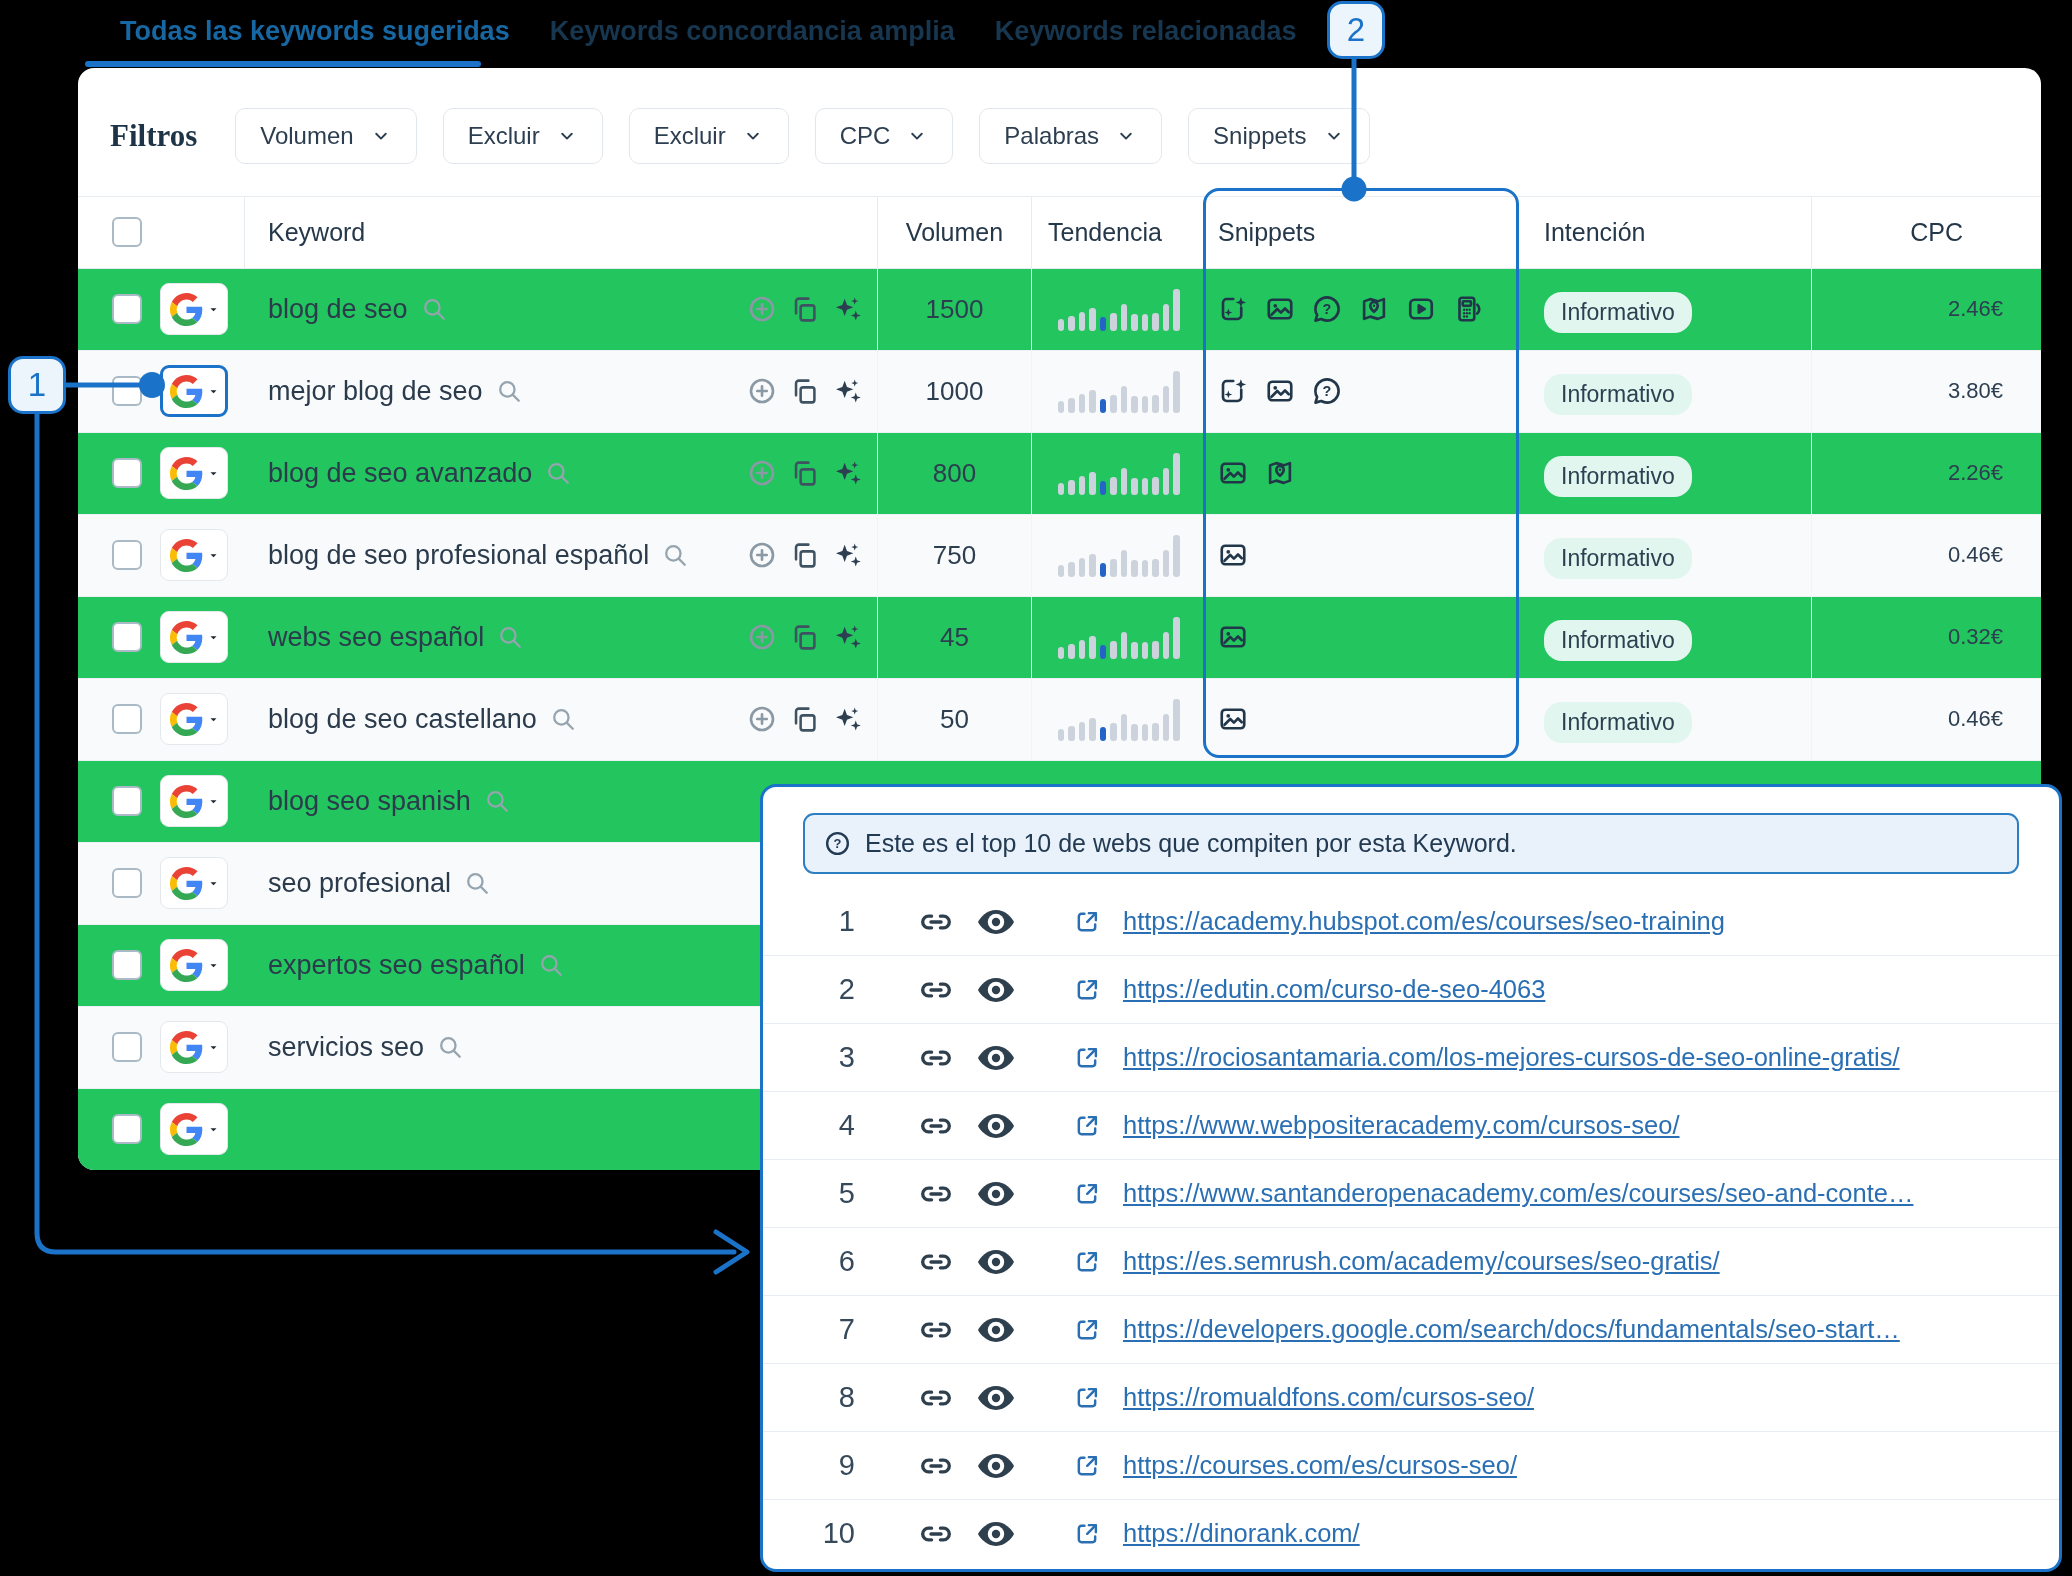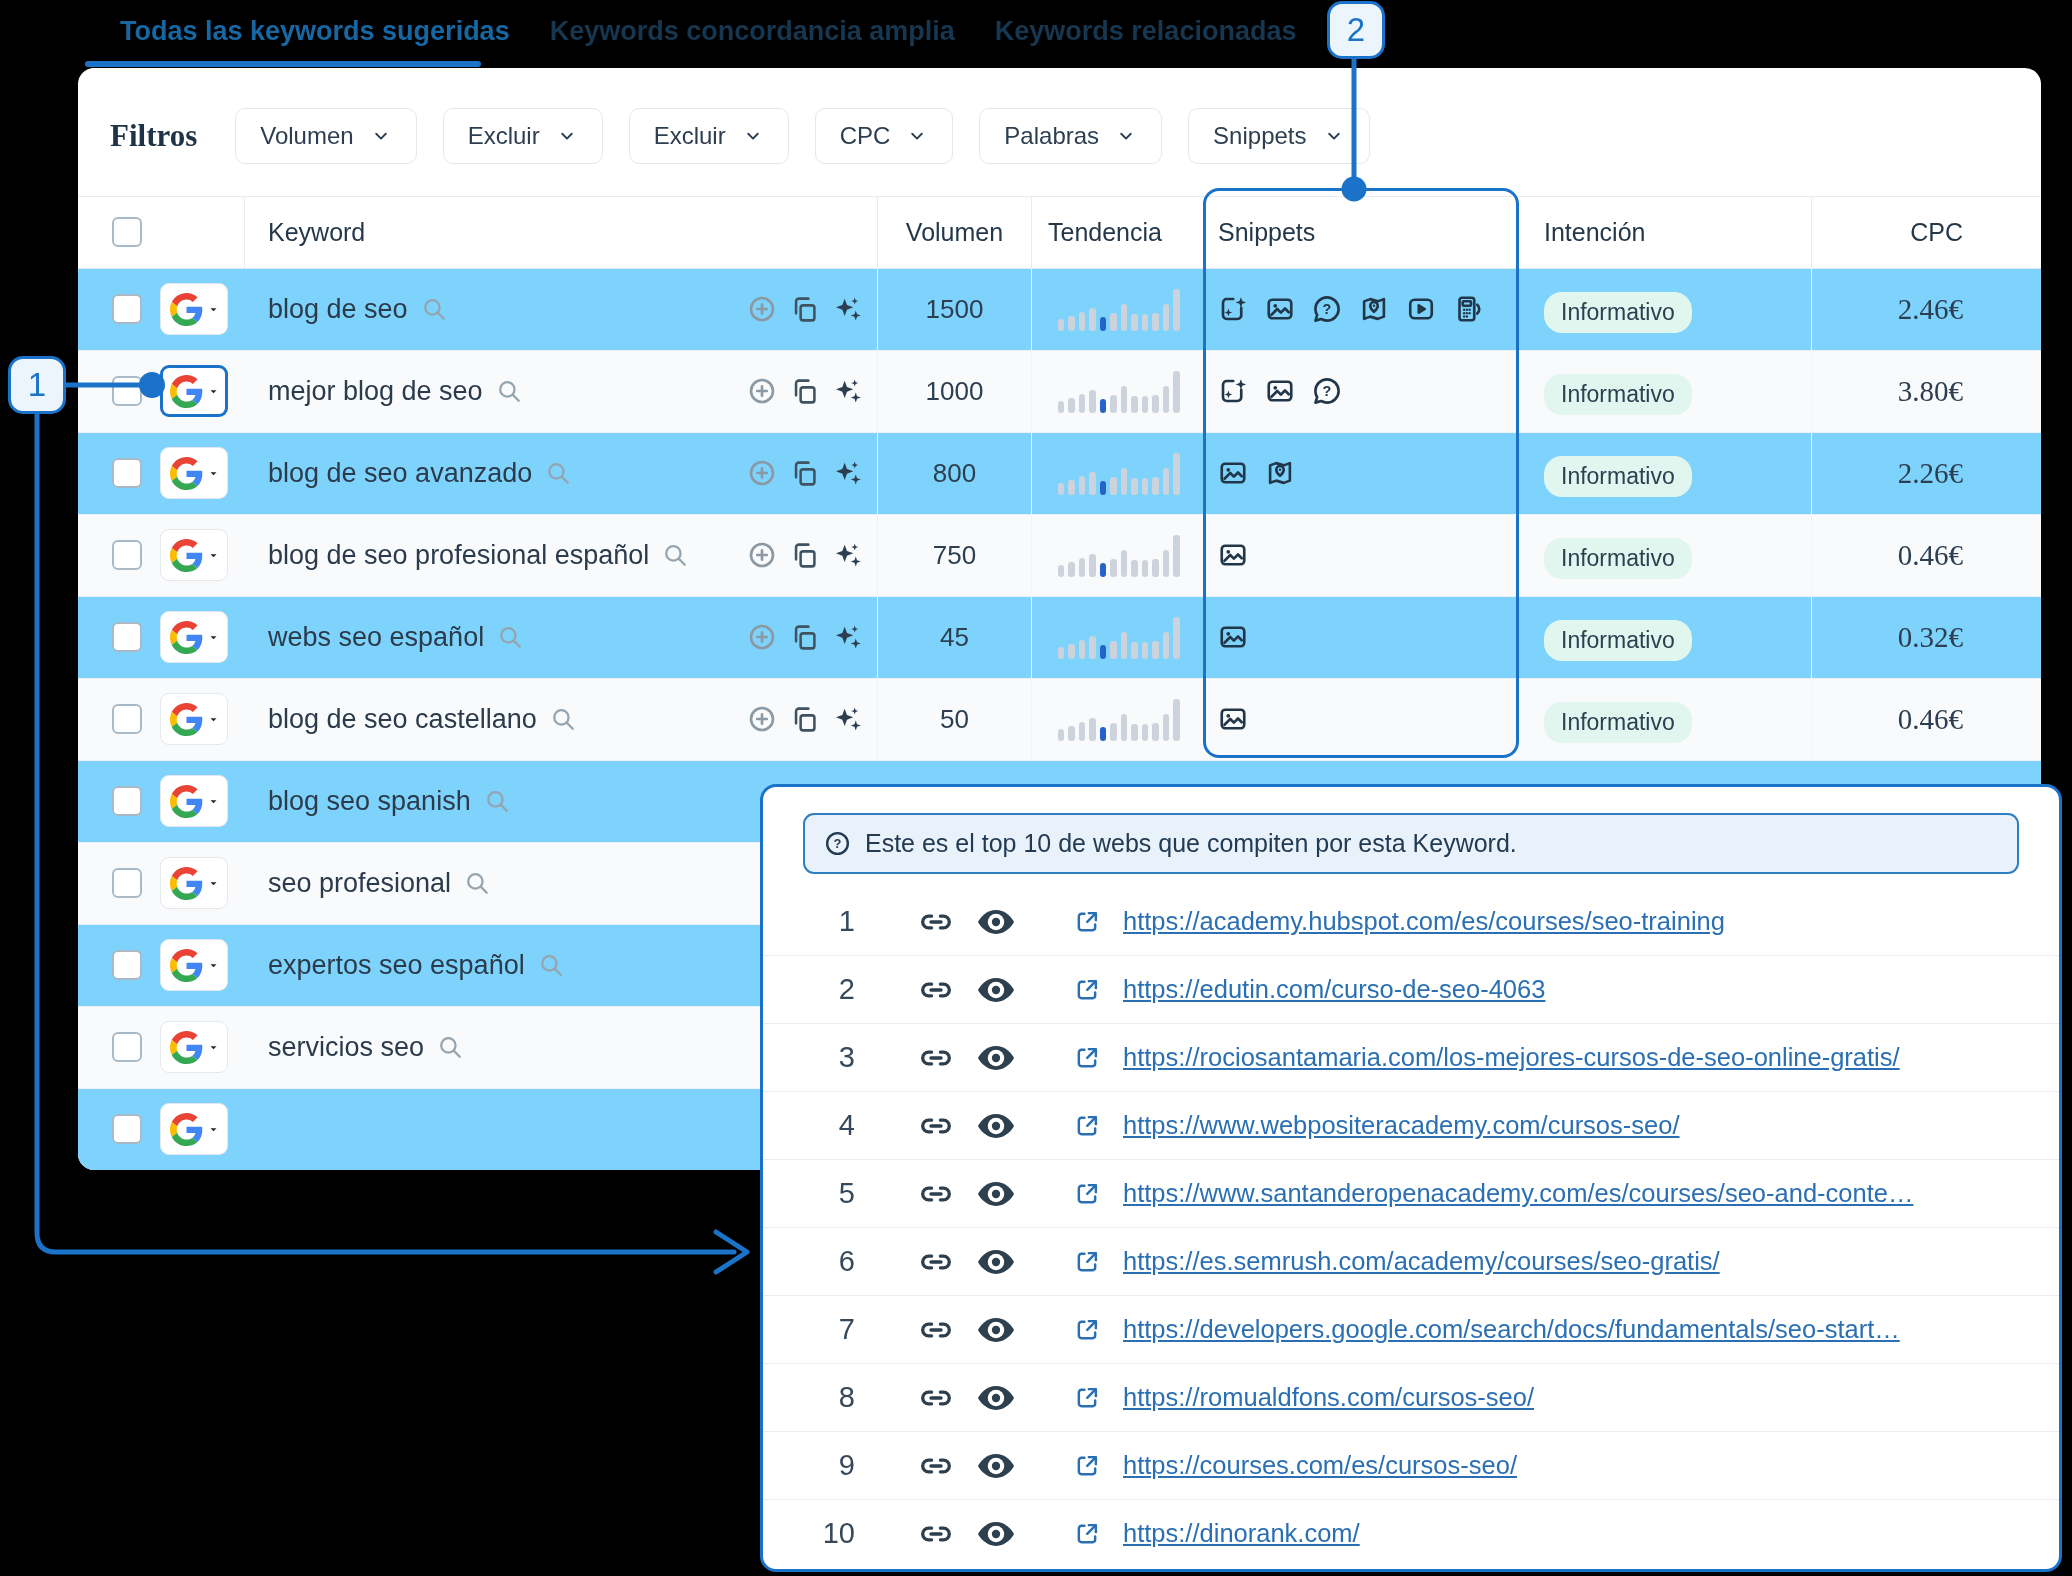--- a/index.html
+++ b/index.html
@@ -29,32 +29,32 @@
   .c1{width:167px;padding-left:34px;display:flex;align-items:center;gap:18px;box-sizing:border-box;}
   .ckwh{width:633px;padding-left:23px;}
   .cvolh{width:154px;justify-content:center;}
   .ctrendh{width:173px;padding-left:16px;}
   .csniph{width:313px;padding-left:13px;}
   .cinth{width:294px;padding-left:26px;}
   .ccpch{flex:1;justify-content:flex-end;padding-right:78px;}
 
   
   #rows{position:absolute;top:200.5px;left:0;width:100%;}
-  .trow{display:flex;height:82px;border-bottom:1.5px solid #edf1f5;box-sizing:border-box;background:#7dd3fc;}
+  .trow{display:flex;height:82px;border-bottom:1.5px solid #edf1f5;box-sizing:border-box;background:#22c55e;}
   .trow.alt{background:#f8fafb;}
   .cell{display:flex;align-items:center;box-sizing:border-box;}
   .trow.full .ckw,.trow.full .cvol,.trow.full .cint{border-right:1.5px solid #f1f4f7;}
   .ckw{width:633px;padding-left:23px;position:relative;}
   .kwt{font-size:27px;color:#2b3b4c;margin-right:13px;}
   .actions{position:absolute;right:14px;top:0;height:100%;display:flex;align-items:center;gap:13px;}
   .cvol{width:154px;justify-content:center;font-size:26px;color:#2c3e50;}
   .ctrend{width:173px;justify-content:center;}
   .csnip{width:313px;padding-left:13px;gap:17px;}
   .cint{width:294px;padding-left:26px;}
-  .ccpc{flex:1;justify-content:flex-end;padding-right:78px;font-size:29px;color:#2c3e50;font-family:Liberation Serif, serif;}
+  .ccpc{flex:1;justify-content:flex-end;padding-right:38px;font-size:22px;color:#2c3e50;}
   .checkbox{width:30px;height:30px;border:2.6px solid #a9bac6;border-radius:6px;background:#fff;box-sizing:border-box;flex:none;cursor:pointer;}
   .gbox{width:68px;height:52px;background:#fff;border:1.8px solid #e4e8ec;border-radius:9px;display:flex;align-items:center;
     justify-content:center;gap:5px;box-sizing:border-box;flex:none;cursor:pointer;}
   .gbox.hl{border:3.5px solid #1a73c8;}
   .ibadge{background:#e0f6ef;border-radius:18px;padding:7px 17px;font-size:23px;color:#2b4152;margin-top:7px;}
   .spark{display:flex;align-items:flex-end;gap:4px;height:44px;}
   .sbar{width:6.5px;border-radius:3px;background:#cdd3dc;}
   .sbar.hi{background:#2563c7;}
 
   

